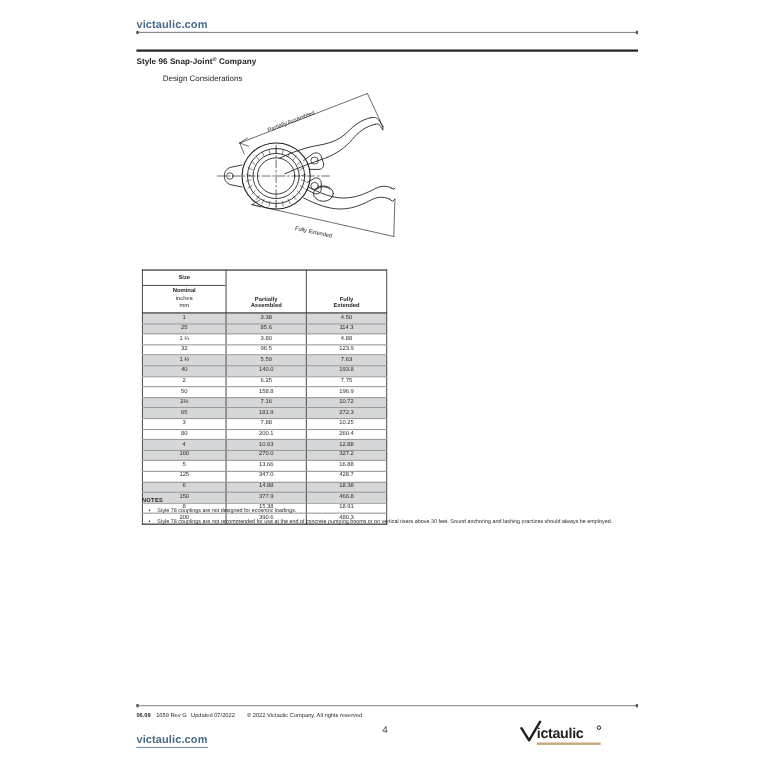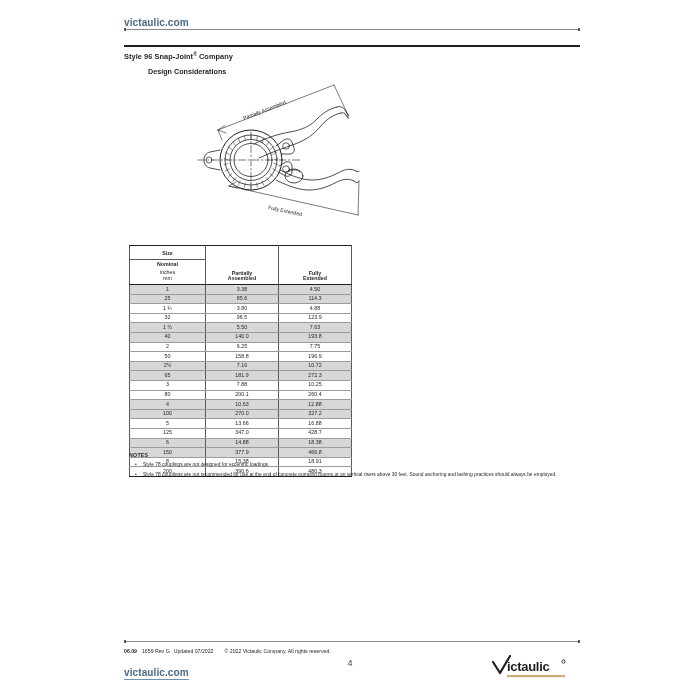--- a/index.html
+++ b/index.html
@@ -99,21 +99,21 @@
   }
   .subtitle sup {
     font-size: 5px;
     vertical-align: super;
   }
   .subtitle2 {
     position: absolute;
     left: 124px;
     top: 67px;
     font-size: 7.2px;
-    font-weight: bold;
+    font-weight: normal;
     padding-left: 24px;
   }
 
   
   .drawing {
     position: absolute;
     left: 196px;
     top: 82px;
     width: 165px;
     height: 145px;
@@ -274,21 +274,21 @@
     left: 0;
     top: 658px;
     width: 700px;
     text-align: center;
     font-size: 9px;
     color: #444;
   }
 
   .logo {
     position: absolute;
-    left: 491px;
+    left: 472px;
     top: 655px;
     width: 80px;
     height: 24px;
   }
 </style>
 </head>
 <body>
 
 <div class="page">
 

